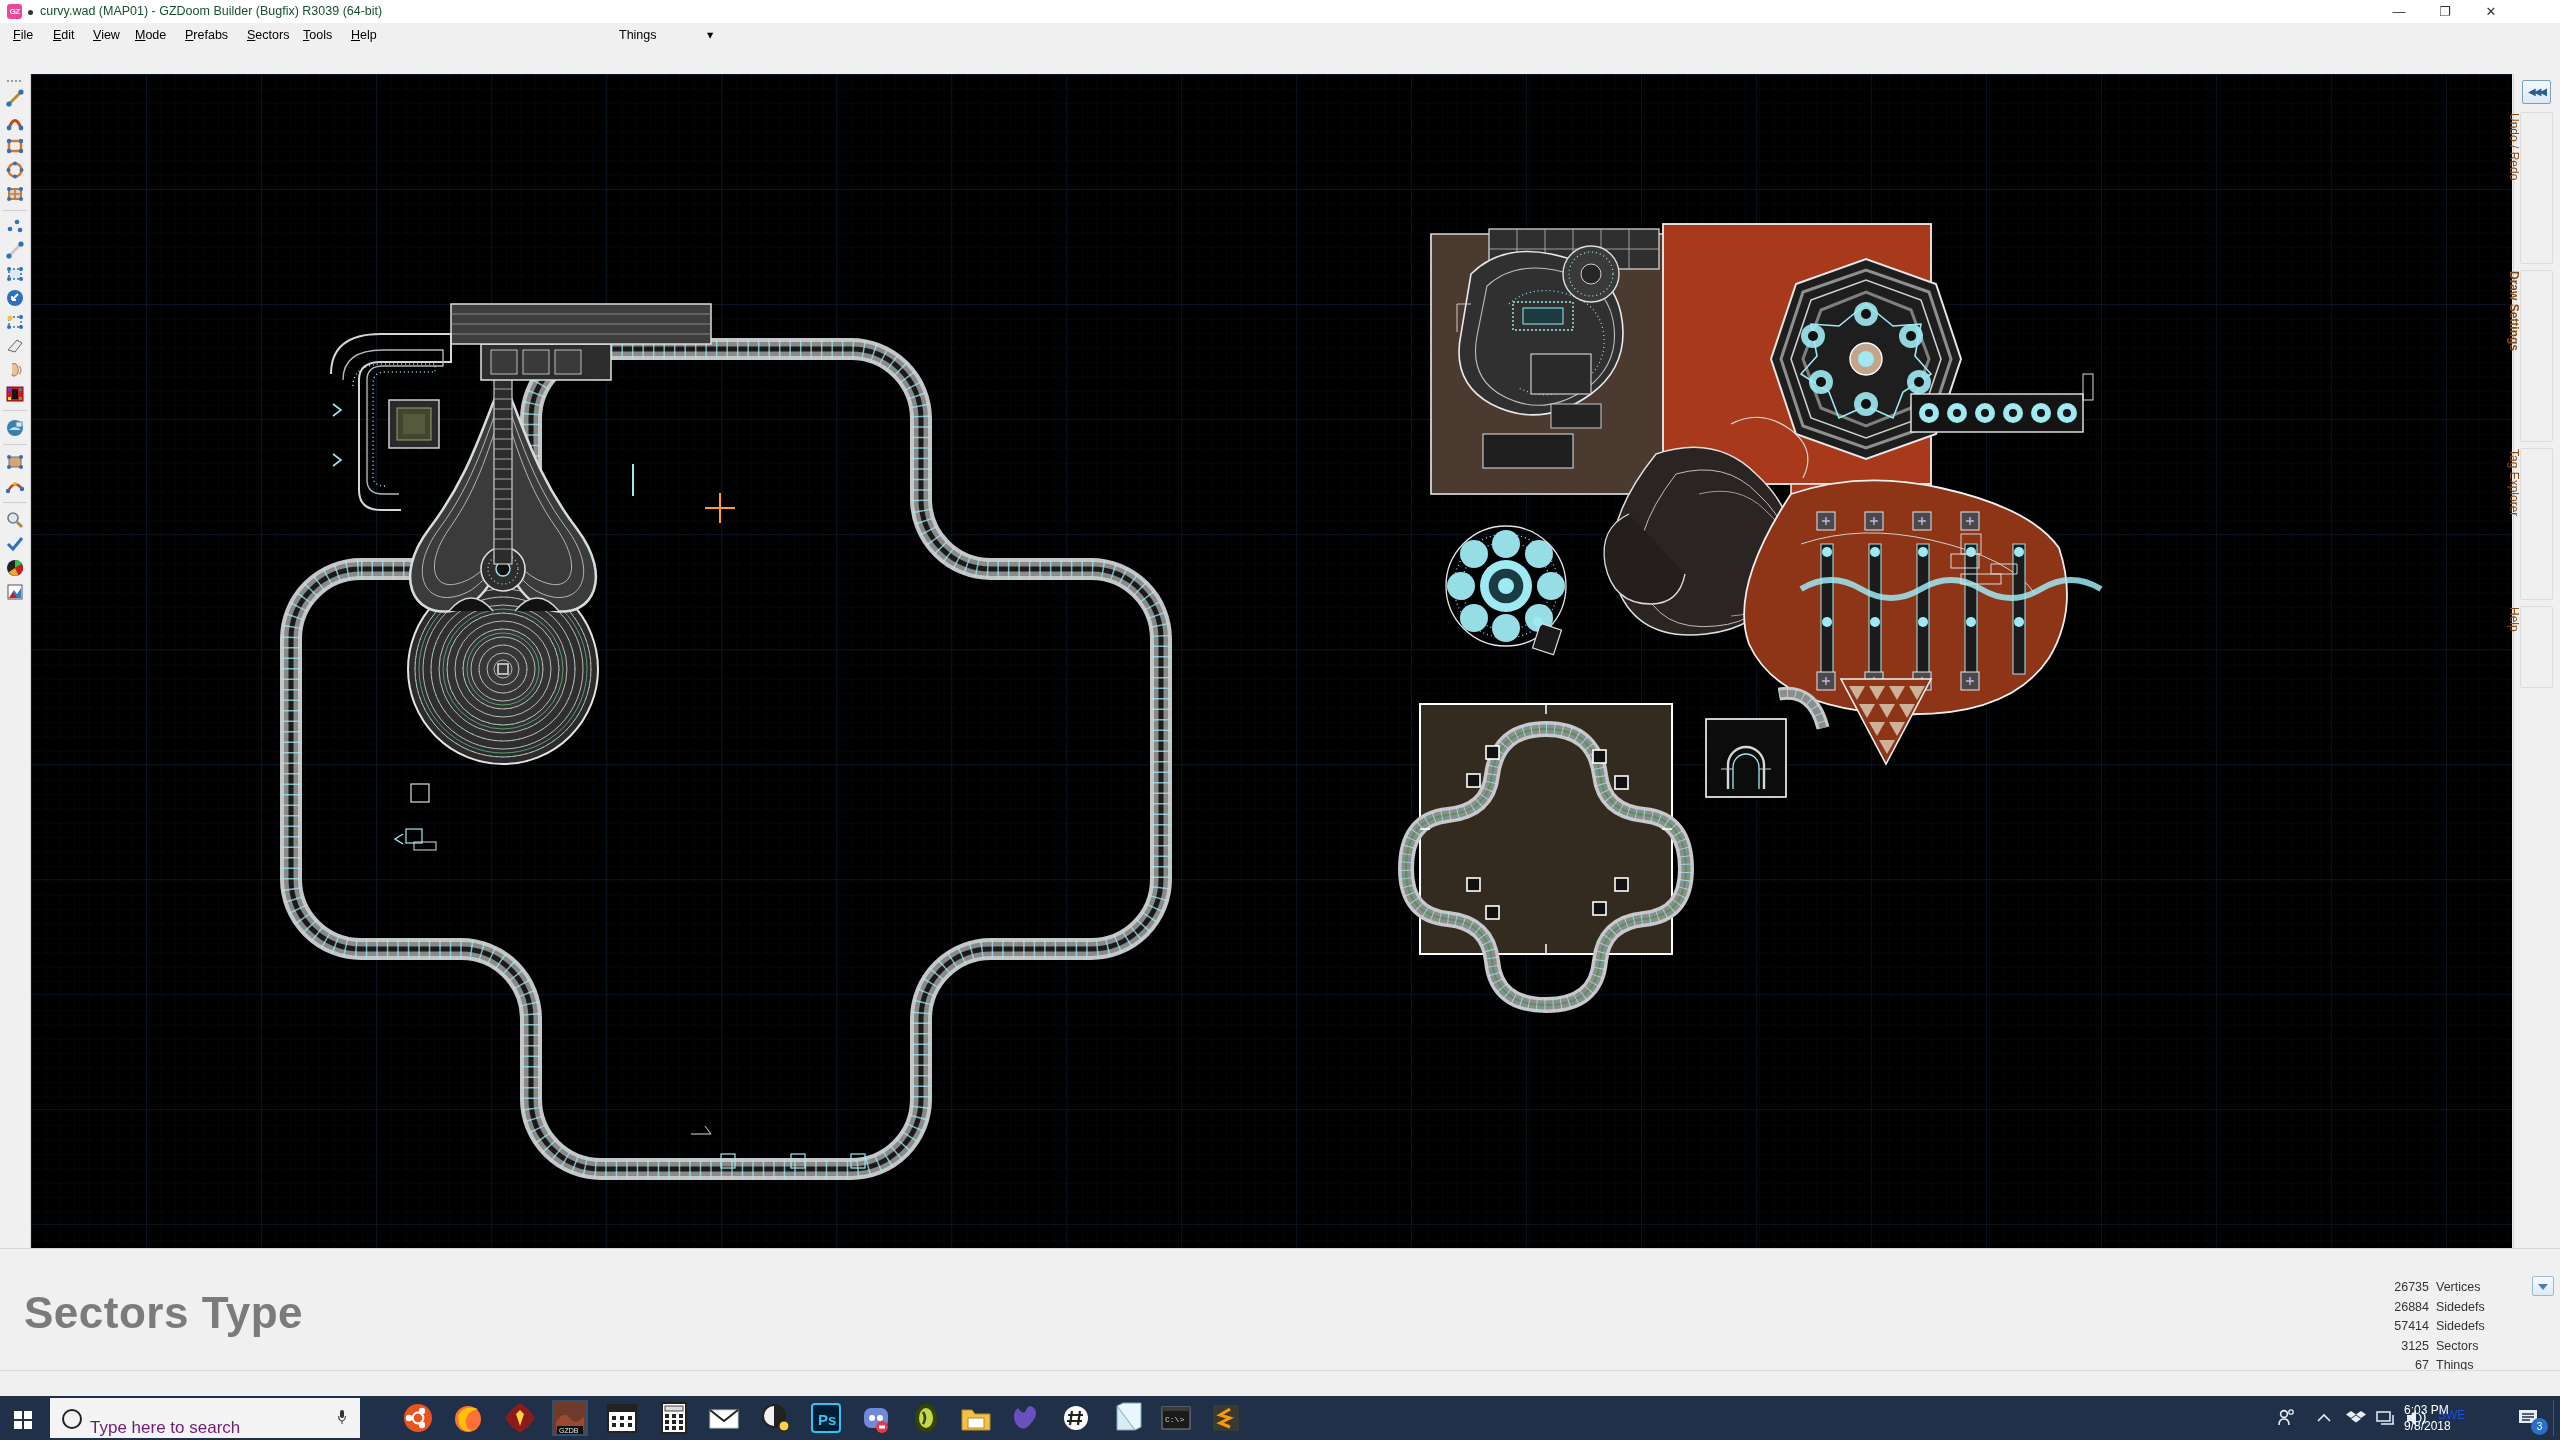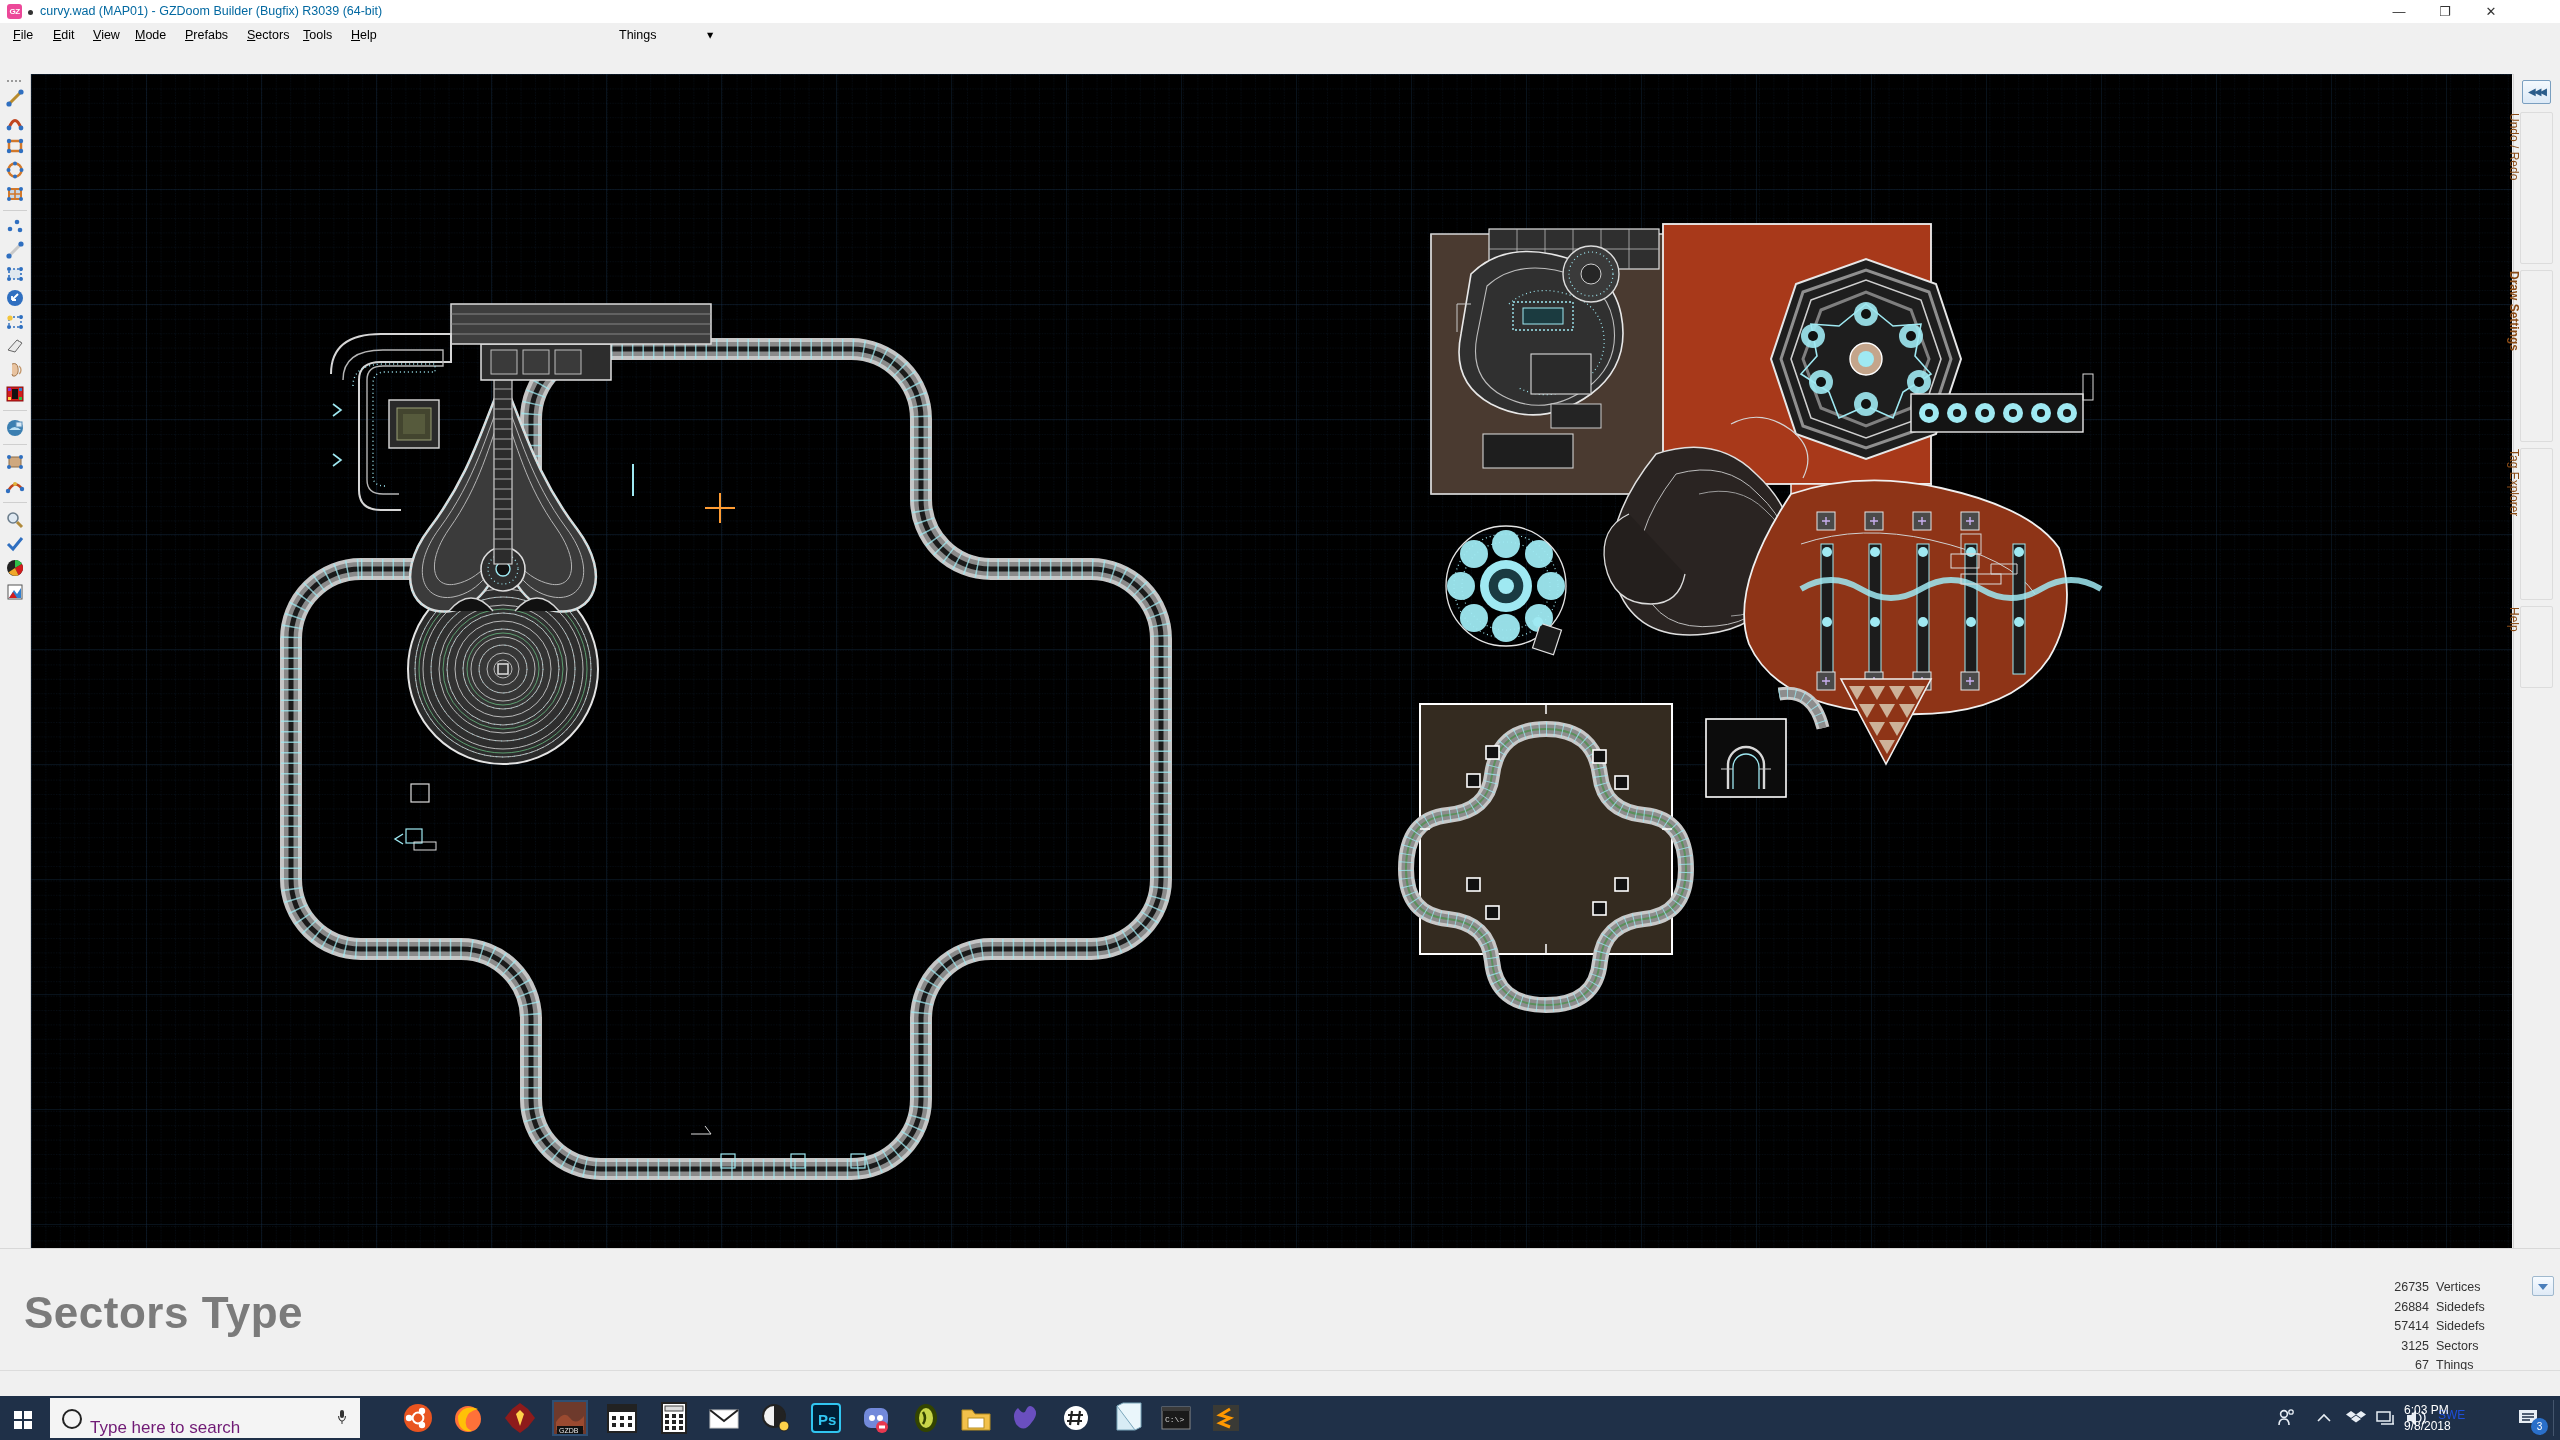--- a/index.html
+++ b/index.html
@@ -3,21 +3,21 @@
 <meta charset="utf-8">
 <style>
   html,body{margin:0;padding:0;background:#0b0b0b;}
   body{width:2560px;height:1440px;overflow:hidden;font-family:"Liberation Sans",sans-serif;}
   #app{position:relative;width:2560px;height:1440px;background:#f0f0f0;}
 
   
   .titlebar{position:absolute;left:0;top:0;width:2560px;height:23px;background:#ffffff;border-bottom:1px solid #e6e6e6;}
   .tb-icon{position:absolute;left:7px;top:4px;width:15px;height:15px;border-radius:3px;background:#ec4899;color:#fff;font-size:8px;line-height:15px;text-align:center;font-weight:bold;letter-spacing:-.5px;}
   .tb-dot{position:absolute;left:28px;top:10px;width:5px;height:5px;border-radius:50%;background:#333;}
-  .tb-title{position:absolute;left:40px;top:4px;font-size:12.5px;color:#0369a1;white-space:nowrap;}
+  .tb-title{position:absolute;left:40px;top:4px;font-size:12.5px;color:#14532d;white-space:nowrap;}
   .wbtn{position:absolute;top:0;width:46px;height:23px;text-align:center;font-size:13px;line-height:23px;color:#333;}
   .wbtn.min{right:138px;}
   .wbtn.max{right:92px;}
   .wbtn.close{right:46px;}
 
   
   .menubar{position:absolute;left:0;top:23px;width:2560px;height:24px;background:#f0f0f0;}
   .menuitem{position:absolute;top:3px;font-size:12.5px;color:#000;height:18px;line-height:18px;padding:0 7px;}
   .menuitem u{text-decoration:underline;}
 

